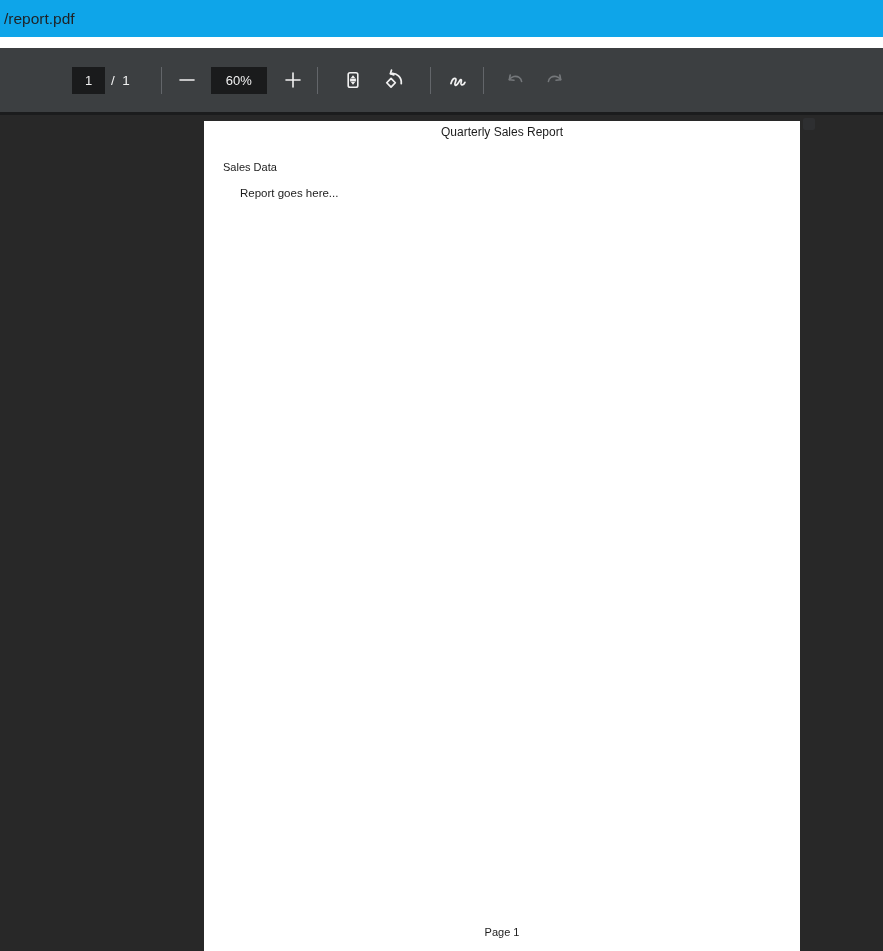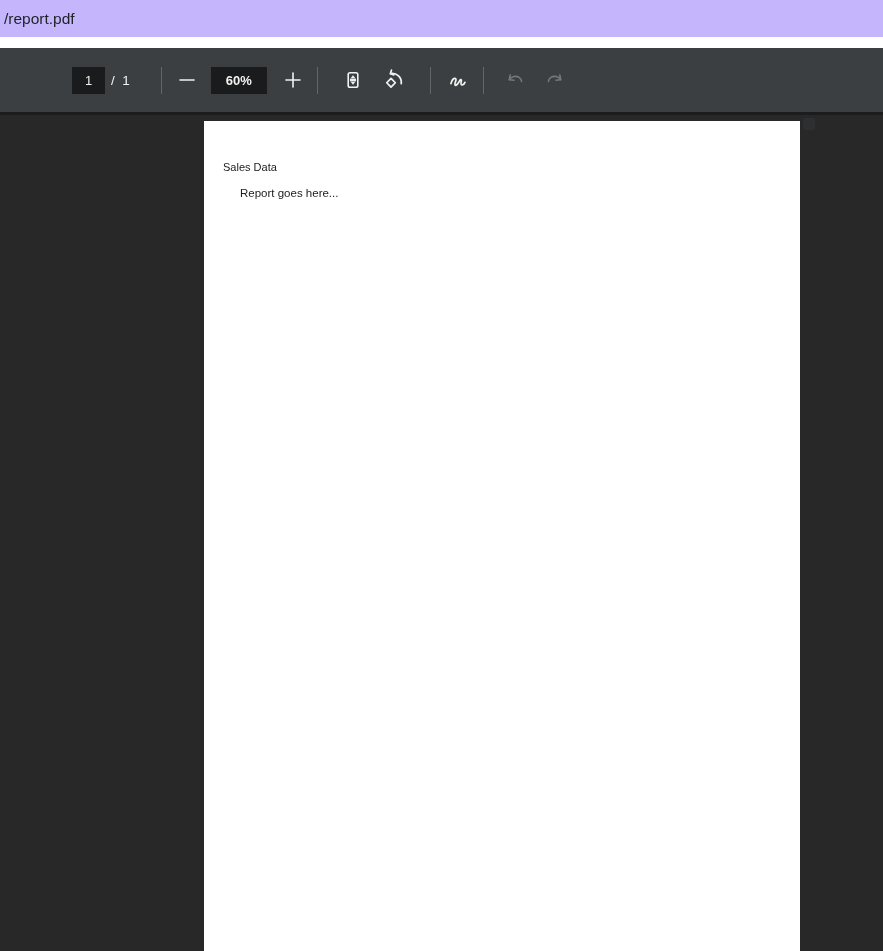--- a/index.html
+++ b/index.html
@@ -1,21 +1,21 @@
 <!DOCTYPE html>
 <html><head>
 <meta charset="utf-8">
 <style>
   * { margin:0; padding:0; box-sizing:content-box; }
   html,body { width:883px; height:951px; overflow:hidden; }
   body { font-family:"Liberation Sans", sans-serif; background:#282828; position:relative; }
 
   
   .topbar {
-    height:37px; background:#c4b5fd; display:flex; align-items:center;
+    height:37px; background:#0ea5e9; display:flex; align-items:center;
     padding-left:4px; font-size:15.5px; color:#1f2124;
   }
   .whitestrip { height:11px; background:#ffffff; }
 
   
   .toolbar {
     height:64px; background:#3c3f41; border-bottom:3px solid #1b1c1d;
     display:flex; align-items:center;
   }
   .page-input {
@@ -31,21 +31,21 @@
   .sep3 { margin-left:22px; }
   .sep4 { margin-left:11px; }
   .tb-btn {
     width:28px; height:28px; display:flex; align-items:center; justify-content:center;
     background:transparent; border:none; padding:0; cursor:pointer;
   }
   .btn-minus { margin-left:11px; }
   .zoom-box {
     width:56px; height:27px; margin-left:10px;
     background:#1a1b1c; color:#f1f1f1; font-size:13px;
-    display:flex; align-items:center; justify-content:center;font-weight:bold;
+    display:flex; align-items:center; justify-content:center;
   }
   .btn-plus { margin-left:12px; }
   .btn-fit { margin-left:21px; }
   .btn-rotate { margin-left:13px; }
   .btn-annotate { margin-left:13px; }
   .btn-undo { margin-left:17px; cursor:default; }
   .btn-redo { margin-left:12px; cursor:default; }
   .tb-btn svg { display:block; }
   .icon-stroke { stroke:#f1f1f1; fill:none; stroke-width:1.6; stroke-linecap:round; stroke-linejoin:round; }
   .icon-fill { fill:#f1f1f1; stroke:none; }
@@ -143,16 +143,18 @@
         <polyline class="icon-stroke" points="5.2,5.0 4.3,9.7 9.0,10.2"></polyline>
       </g>
     </svg>
   </button>
 
 </div>
 
 <div class="viewer">
   <div class="scroll-thumb"></div>
   <div class="page">
+    <div class="doc-title">Quarterly Sales Report</div>
     <div class="doc-heading">Sales Data</div>
     <div class="doc-body">Report goes here...</div>
+    <div class="doc-footer">Page 1</div>
   </div>
 </div>
 
 </body></html>

